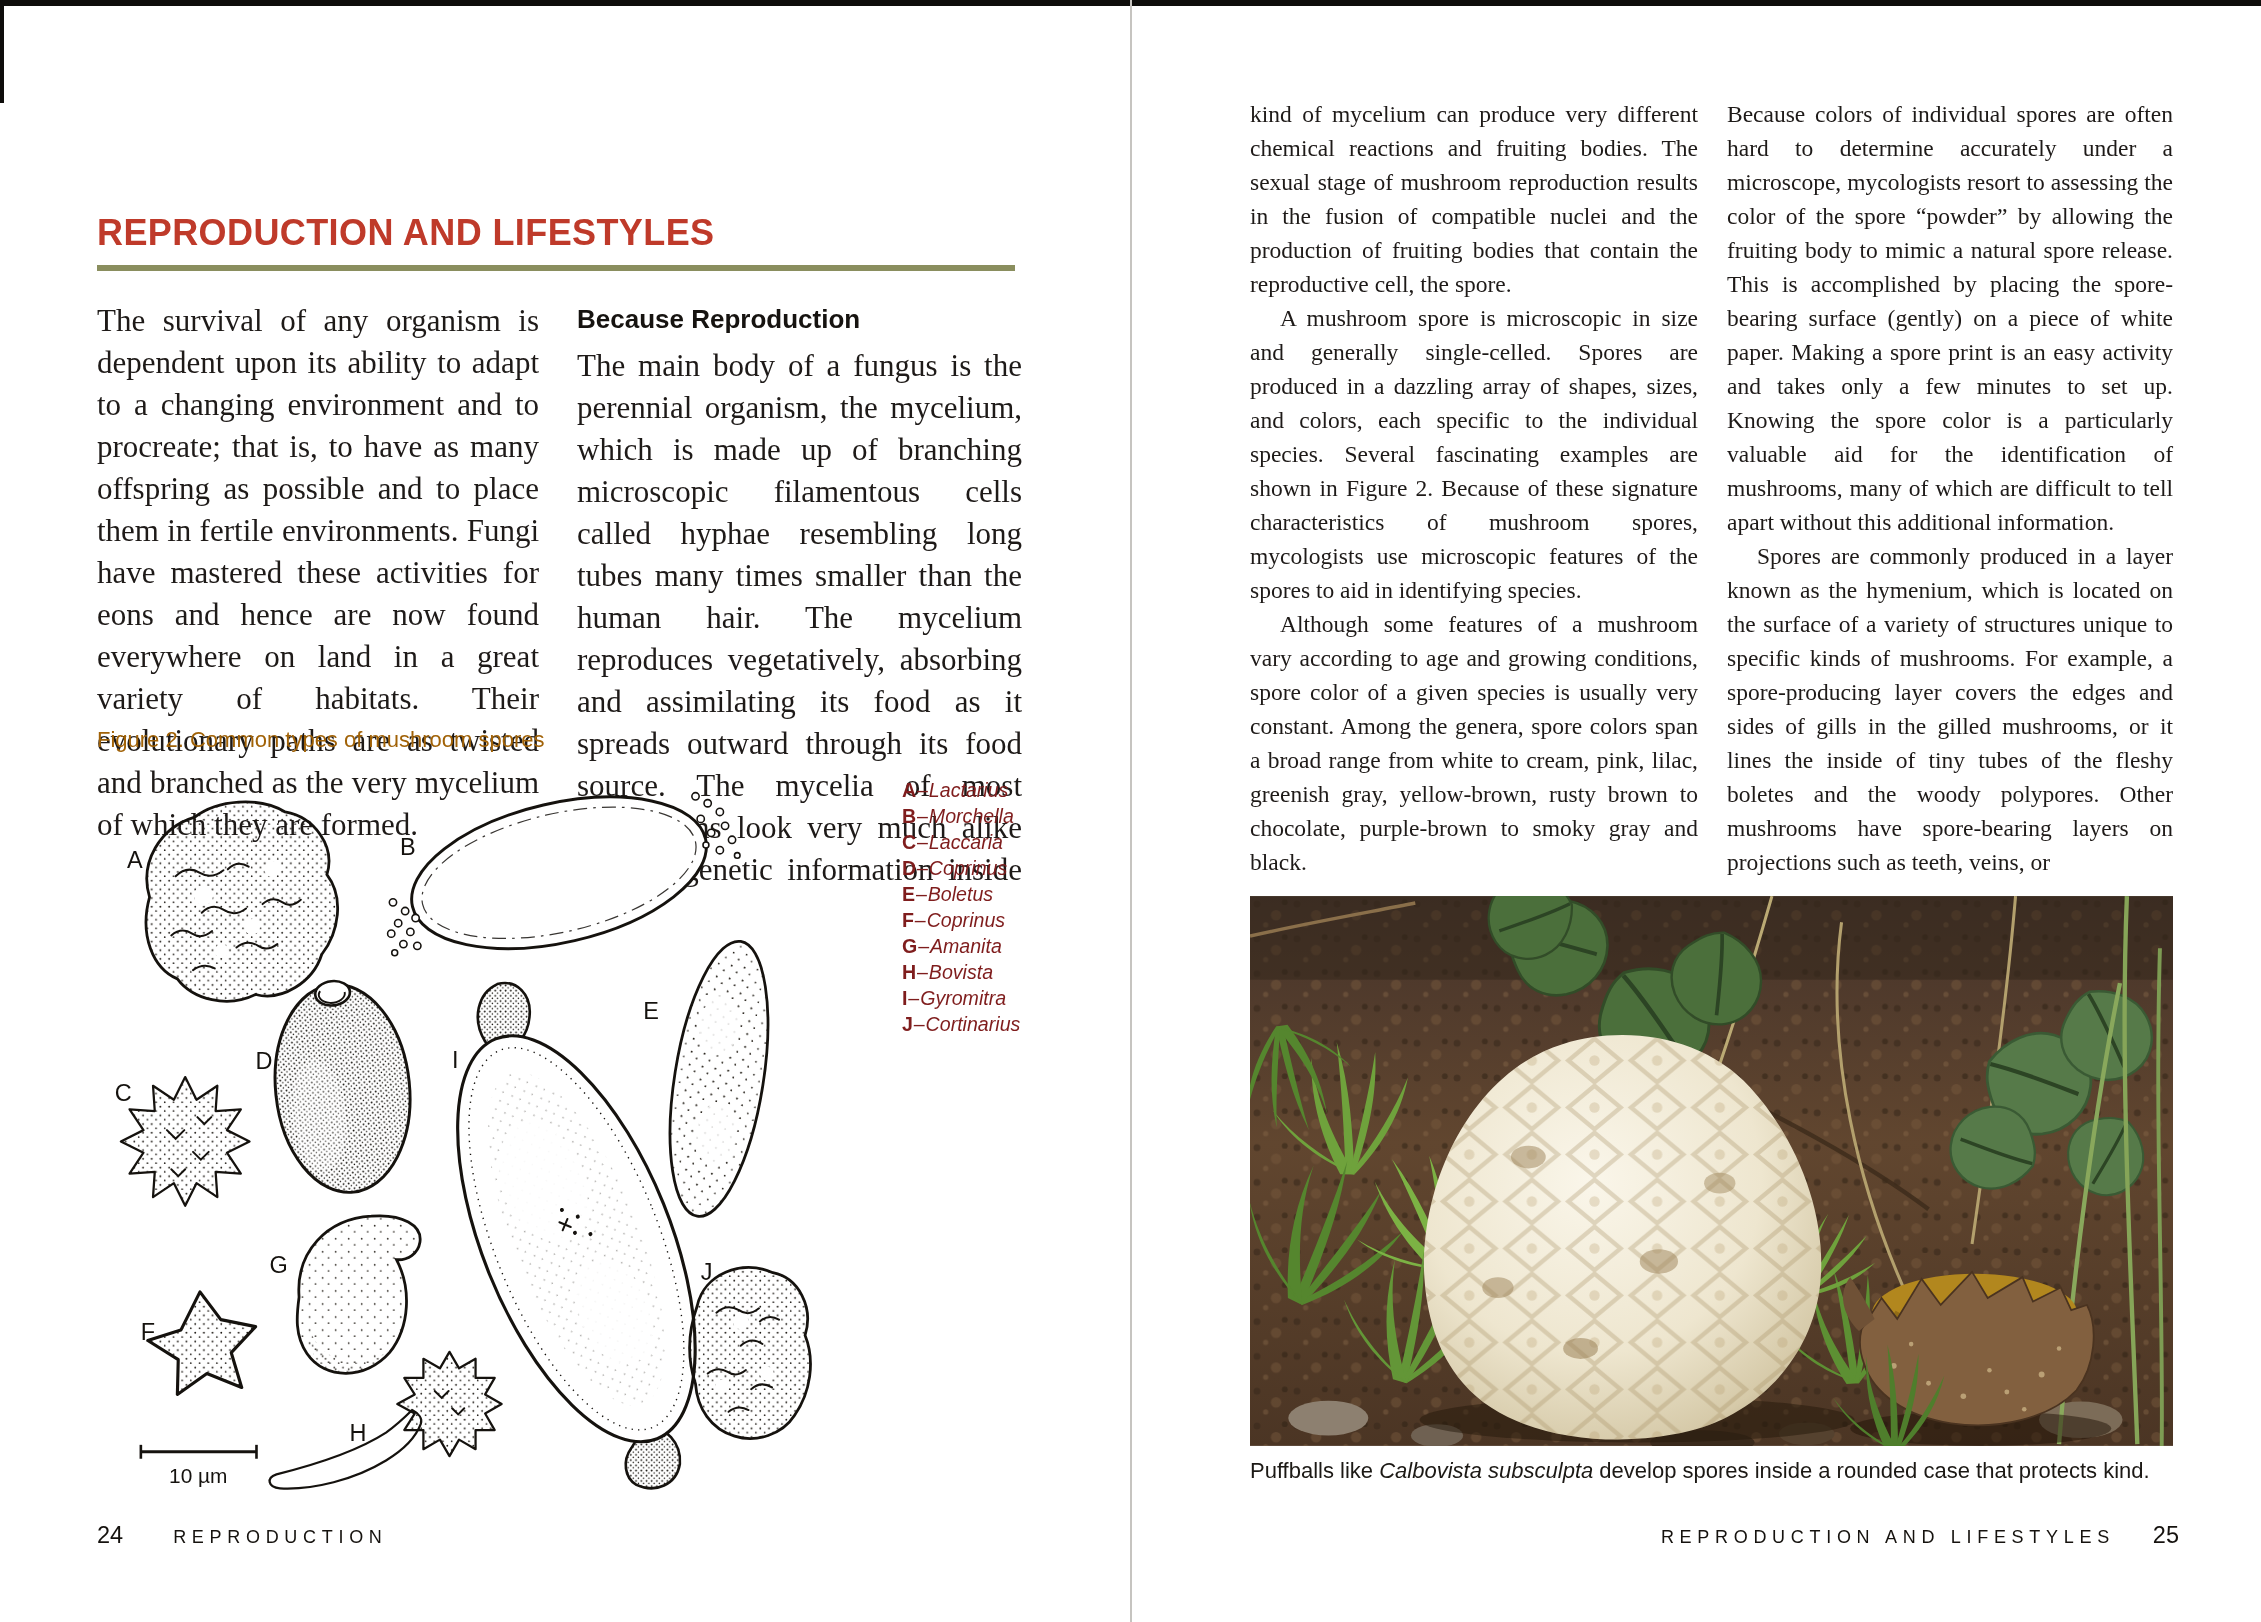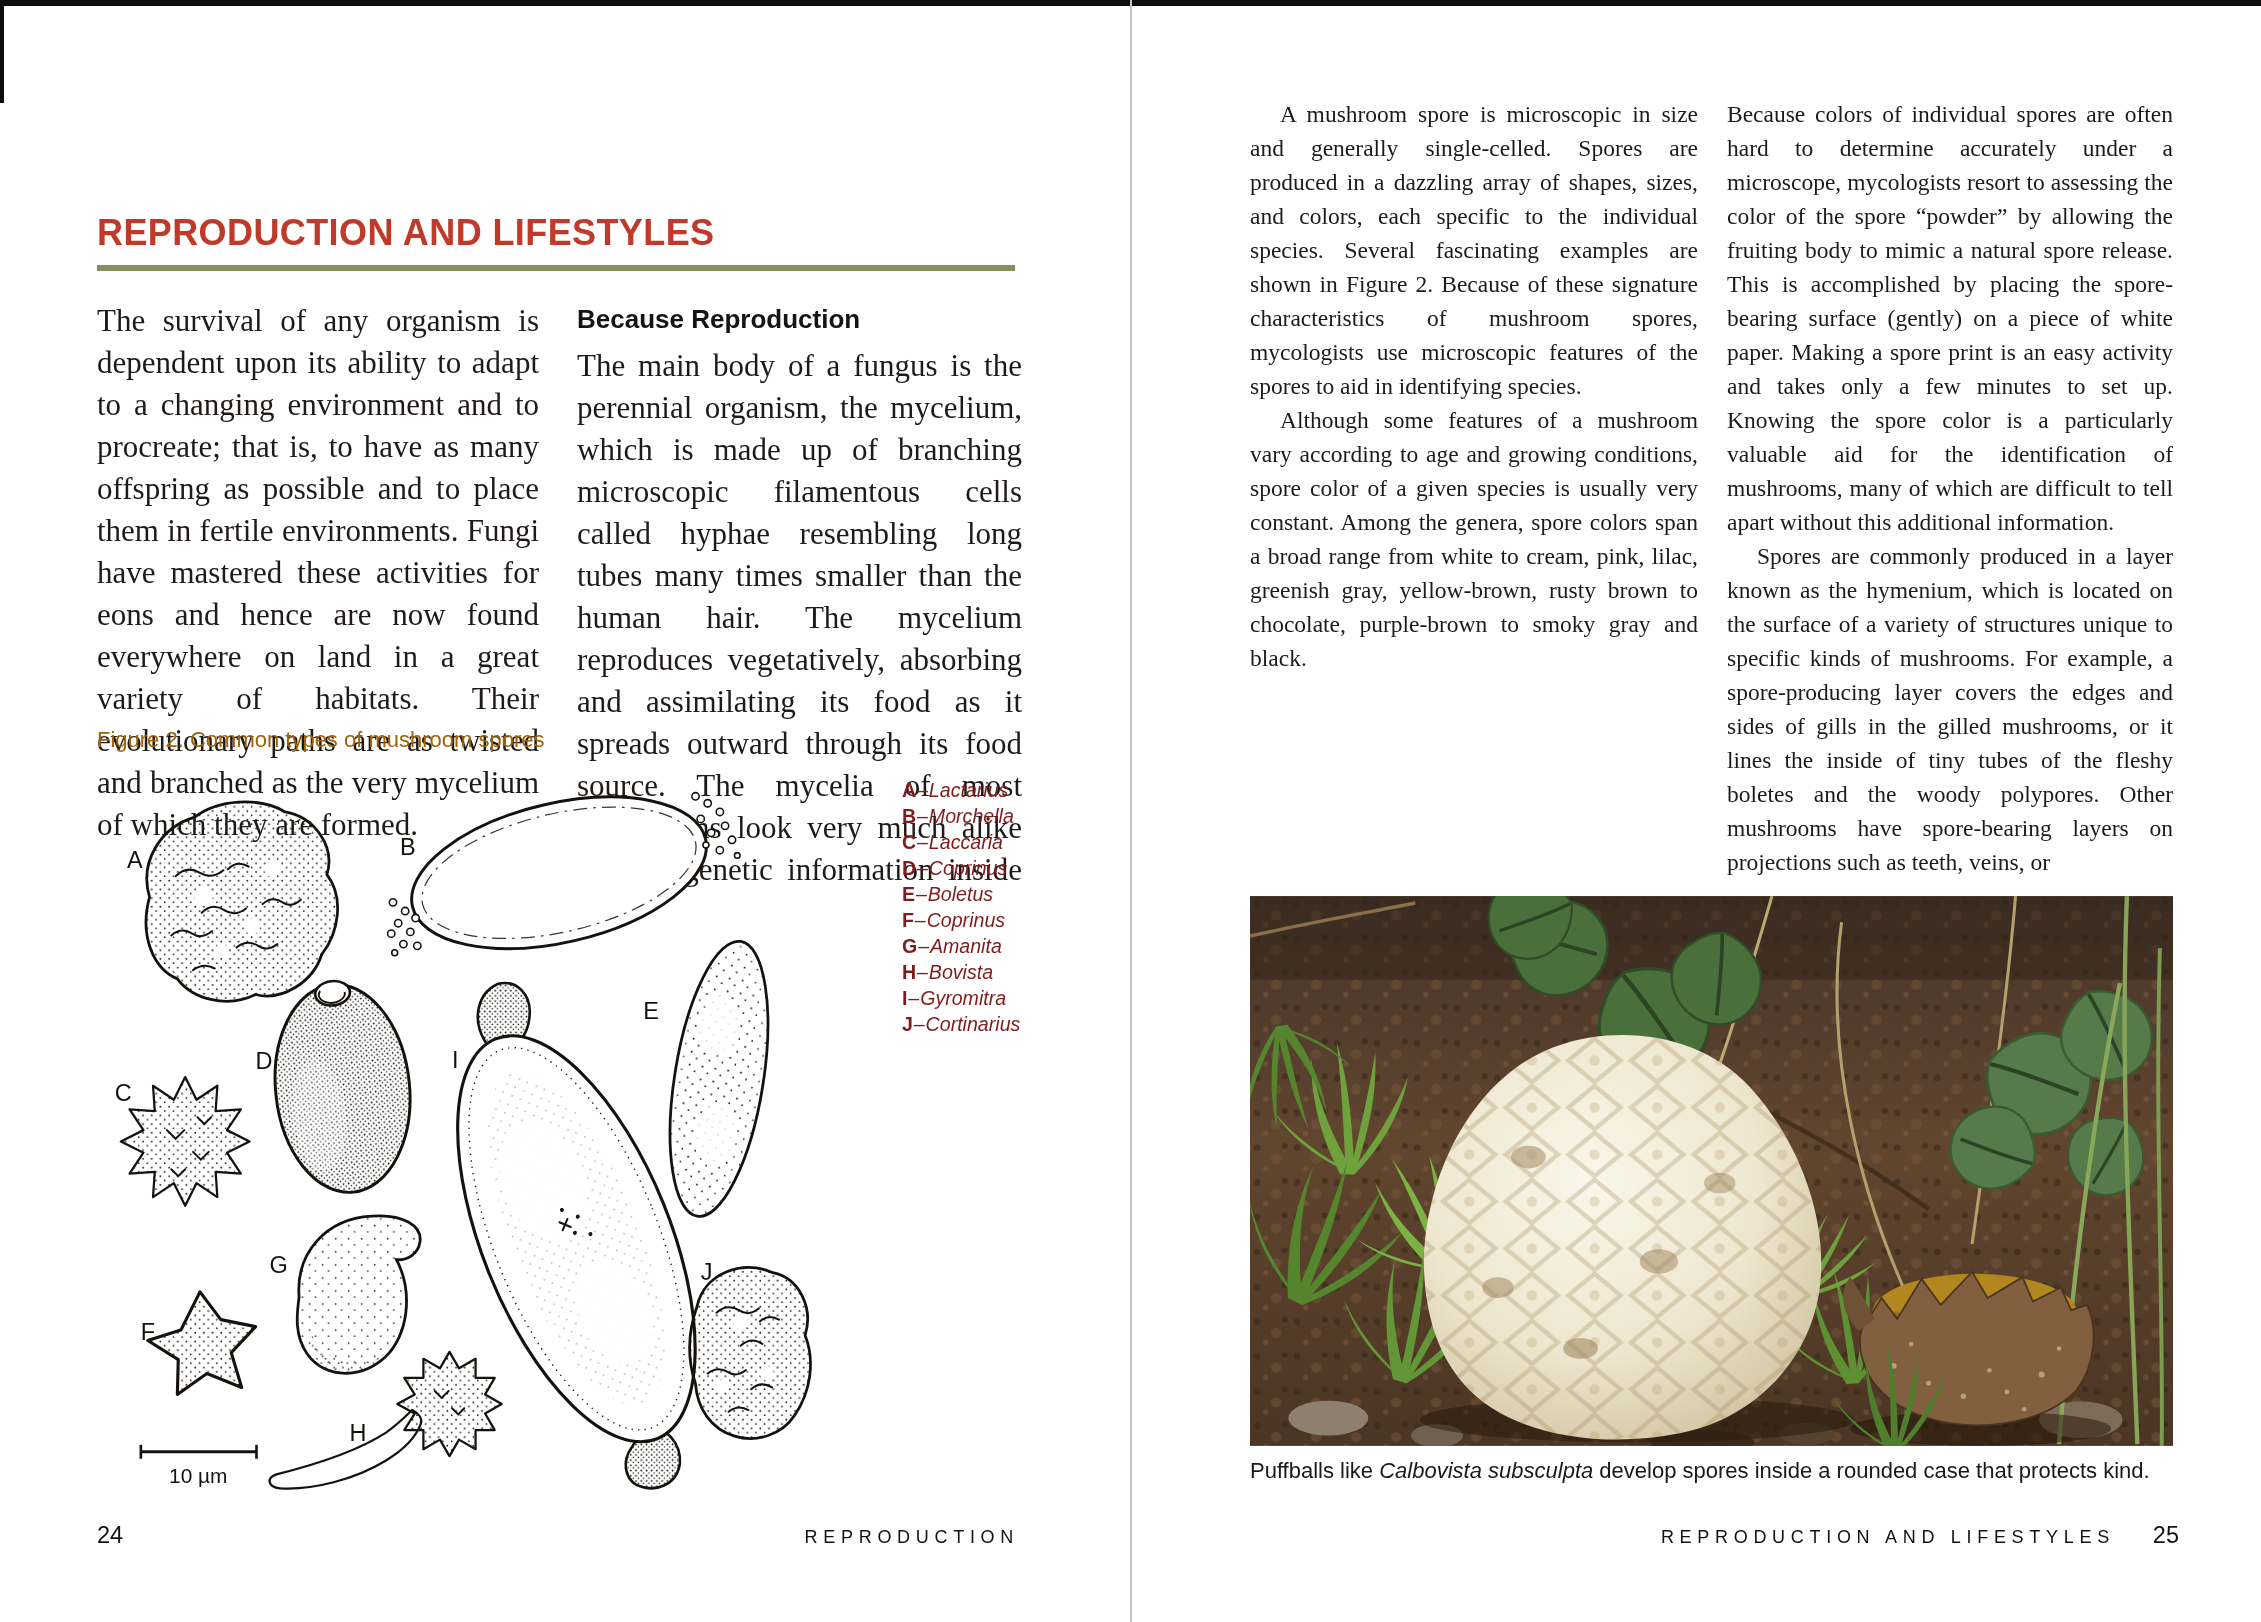--- a/index.html
+++ b/index.html
@@ -31,21 +31,21 @@
   }
   .figcaption{font-family:"Liberation Sans",sans-serif;font-size:22px;color:#a16207;}
   .legend{font-family:"Liberation Sans",sans-serif;font-size:19.6px;line-height:26px;color:#7f1d1d;}
   .legend-letter{font-weight:bold;}
   .legend-dash{padding:0 0.9px;}
   .legend-name{font-style:italic;}
 
   .footer{display:flex;align-items:baseline;font-family:"Liberation Sans",sans-serif;color:#15120e;}
   .footer-num{font-size:23.5px;}
   .footer-sec{font-size:18px;letter-spacing:5.7px;}
-  .footer-left{gap:40px;justify-content:space-between;}
+  .footer-left{gap:50px;}
   .footer-right{justify-content:flex-end;gap:38px;}
 
   .photo-caption{font-family:"Liberation Sans",sans-serif;font-size:22px;color:#1c1915;}
   .photo-caption .italic{font-style:italic;}
 
   .fig-label{font-family:"Liberation Sans",sans-serif;font-size:27px;fill:#15120e;}
   .fig-scale{font-family:"Liberation Sans",sans-serif;font-size:24px;fill:#15120e;}
   .sq{stroke:#15120e;stroke-width:2.3;fill:none;stroke-linecap:round;}
 </style>
 </head>
@@ -236,20 +236,21 @@
 
   <div class="abs footer footer-left" style="left:97px;top:1522px;width:922px;">
     <span class="footer-num">24</span>
     <span class="footer-sec">REPRODUCTION</span>
   </div>
 </div>
 
 <div class="abs page" id="page-right">
 
   <div class="abs body-right" style="left:119px;top:97px;width:448px;">
+      <p class="para">kind of mycelium can produce very different chemical reactions and fruiting bodies. The sexual stage of mushroom reproduction results in the fusion of compatible nuclei and the production of fruiting bodies that contain the reproductive cell, the spore.</p>
       <p class="para indent">A mushroom spore is microscopic in size and generally single-celled. Spores are produced in a dazzling array of shapes, sizes, and colors, each specific to the individual species. Several fascinating examples are shown in Figure 2. Because of these signature characteristics of mushroom spores, mycologists use microscopic features of the spores to aid in identifying species.</p>
       <p class="para indent">Although some features of a mushroom vary according to age and growing conditions, spore color of a given species is usually very constant. Among the genera, spore colors span a broad range from white to cream, pink, lilac, greenish gray, yellow-brown, rusty brown to chocolate, purple-brown to smoky gray and black.</p>
     </div>
 
   <div class="abs body-right" style="left:596px;top:97px;width:446px;">
       <p class="para">Because colors of individual spores are often hard to determine accurately under a microscope, mycologists resort to assessing the color of the spore “powder” by allowing the fruiting body to mimic a natural spore release. This is accomplished by placing the spore-bearing surface (gently) on a piece of white paper. Making a spore print is an easy activity and takes only a few minutes to set up. Knowing the spore color is a particularly valuable aid for the identification of mushrooms, many of which are difficult to tell apart without this additional information.</p>
       <p class="para indent">Spores are commonly produced in a layer known as the hymenium, which is located on the surface of a variety of structures unique to specific kinds of mushrooms. For example, a spore-producing layer covers the edges and sides of gills in the gilled mushrooms, or it lines the inside of tiny tubes of the fleshy boletes and the woody polypores. Other mushrooms have spore-bearing layers on projections such as teeth, veins, or</p>
     </div>
 
   <svg class="abs" style="left:119px;top:896px;" width="923" height="550" viewBox="0 0 1061 632">

